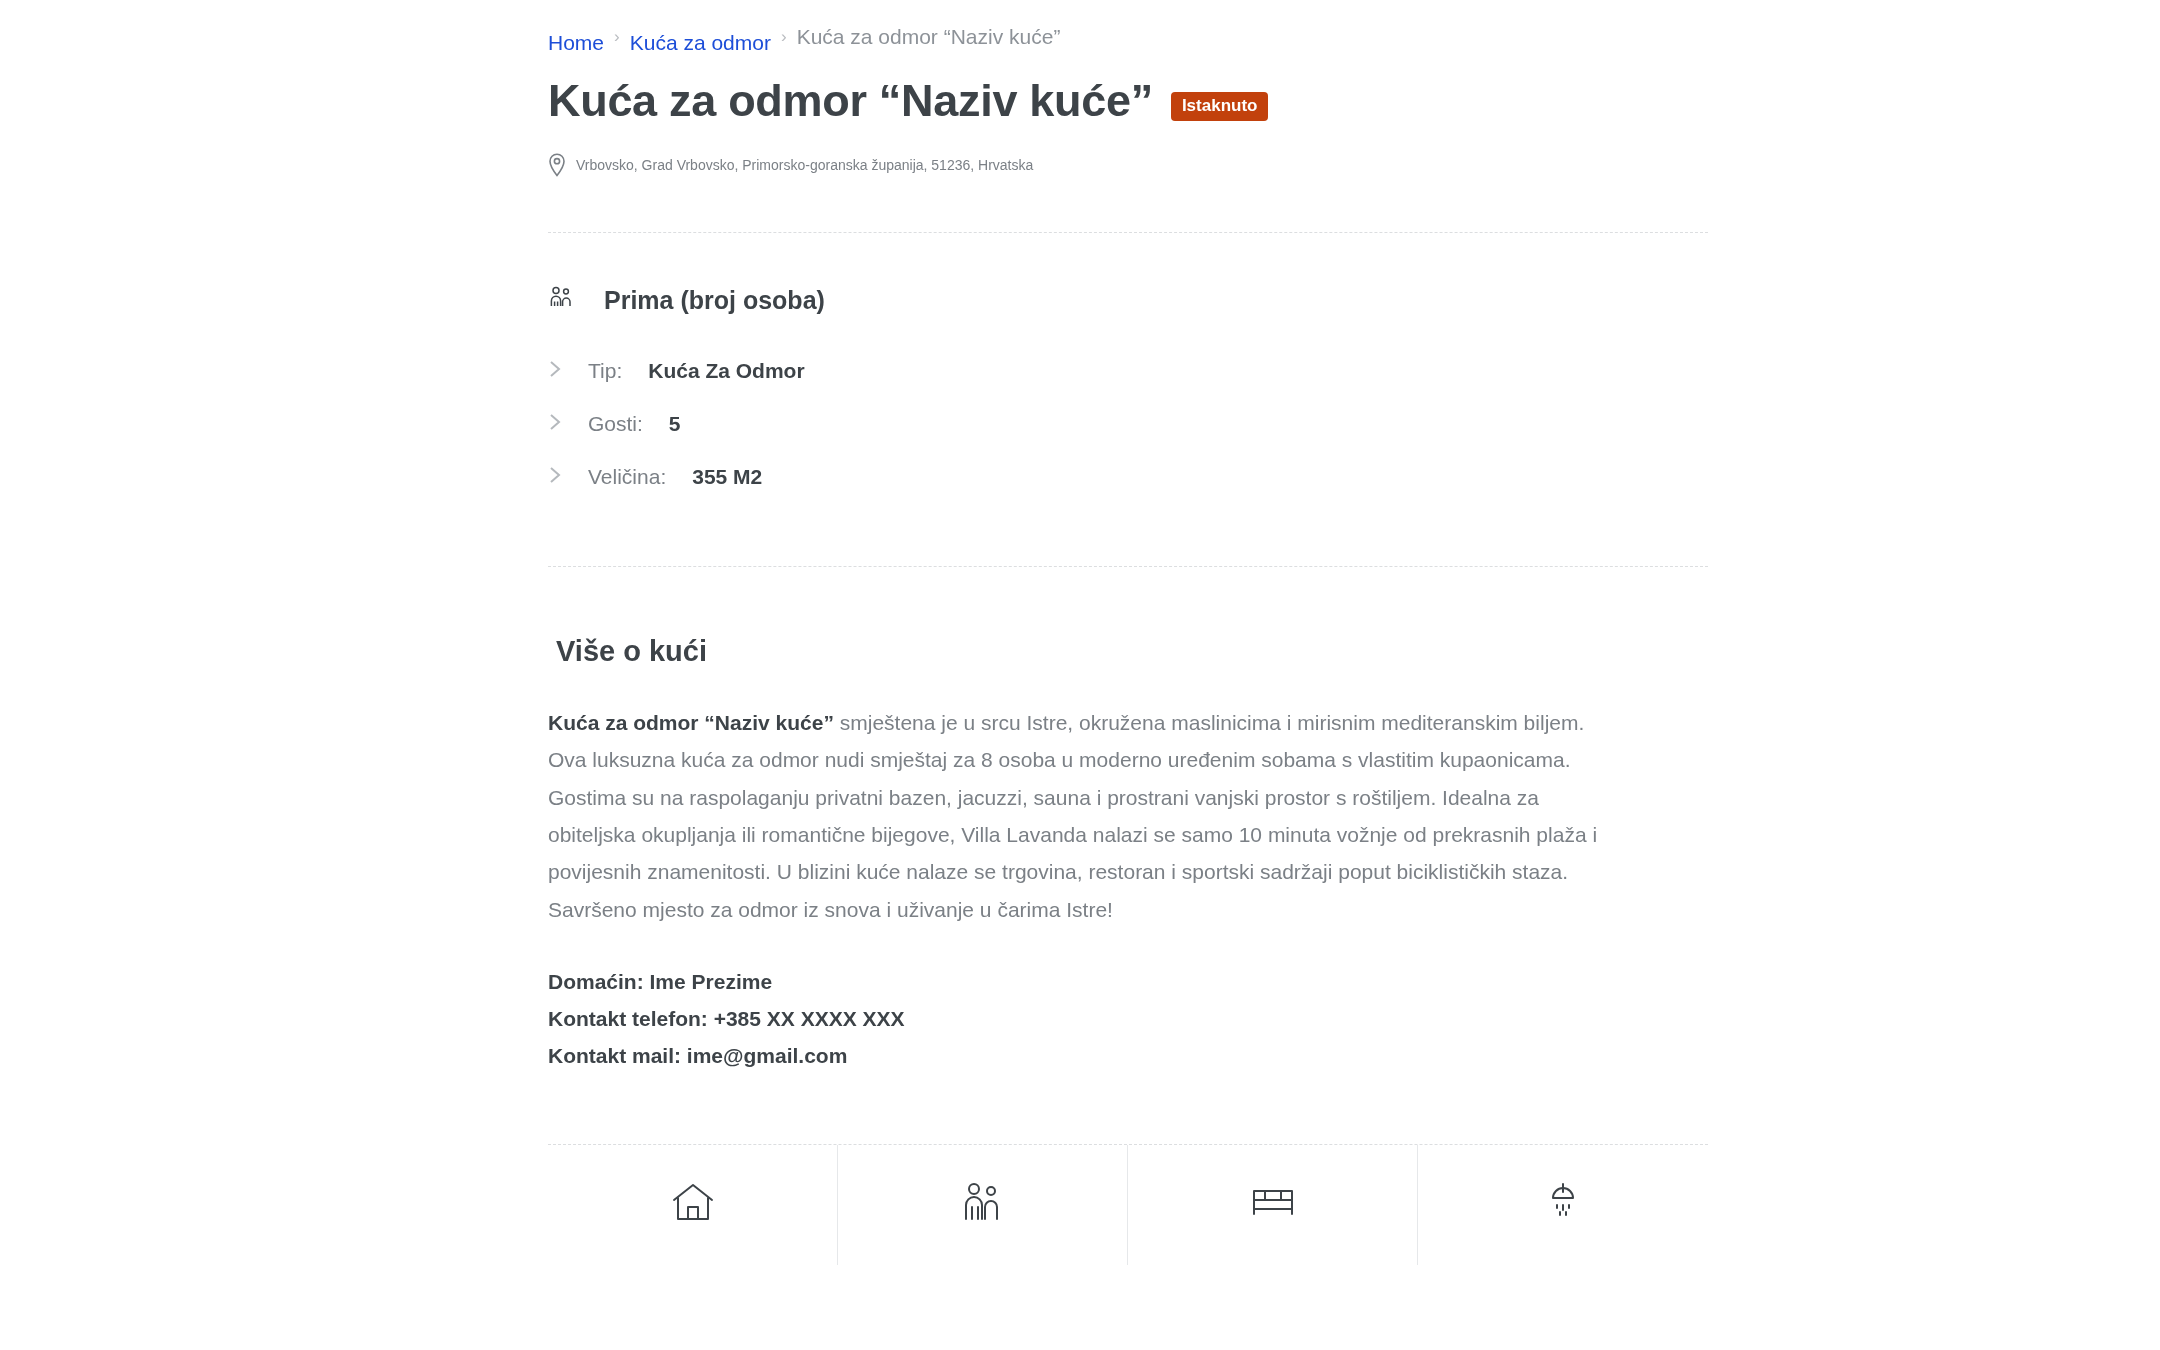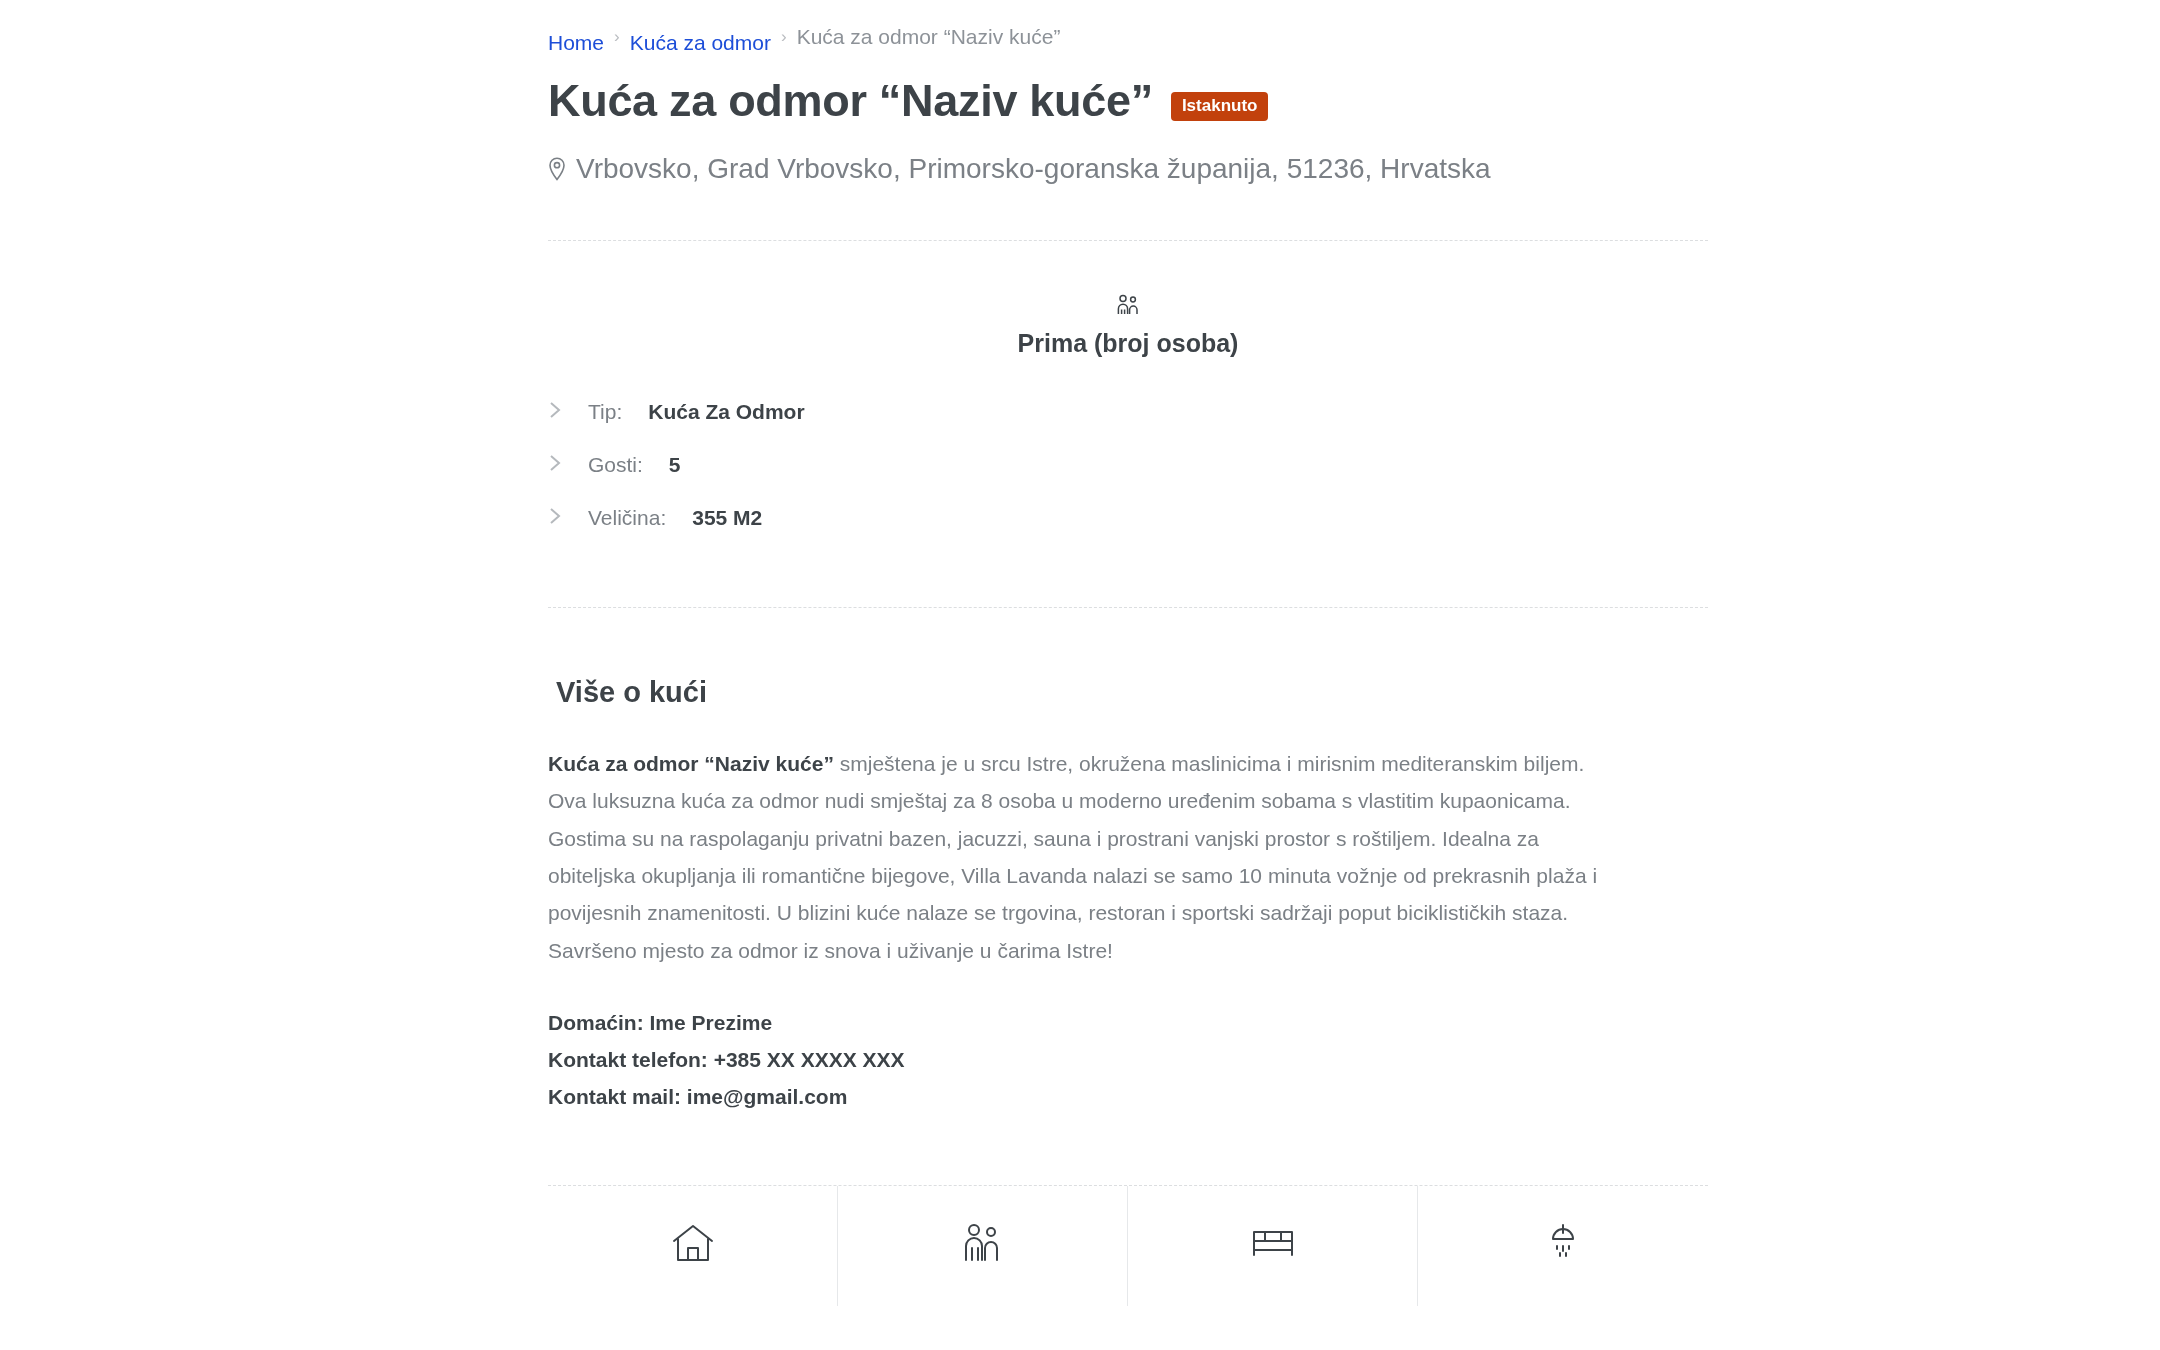--- a/index.html
+++ b/index.html
@@ -72,46 +72,45 @@
     top: 6px;
     white-space: nowrap;
   }
 
   
   .address {
     display: flex;
     align-items: center;
     gap: 10px;
     margin-top: 26px;
-    font-size: 28px;
+    font-size: 14px;
     color: #7b8086;
   }
   .address svg { display: block; }
 
   
   .divider {
     border: 0;
     border-top: 1px dashed #dcdee0;
     margin: 0;
     width: 1160px;
   }
   .divider.d1 { margin-top: 55px; }
   .divider.d2 { margin-top: 62px; }
   .divider.d3 { margin-top: 70px; }
 
   
   .section-capacity { padding-top: 52px; }
   .cap-heading {
     display: flex;
     align-items: center;
-    gap: 4px;
+    gap: 30px;
     font-size: 25px;
     font-weight: 700;
     color: #3d4348;
-    flex-direction: column;
   }
   .cap-list { margin-top: 28px; }
   .cap-item {
     display: flex;
     align-items: center;
     gap: 26px;
     font-size: 21px;
     color: #7b8086;
     padding: 14px 0;
   }

